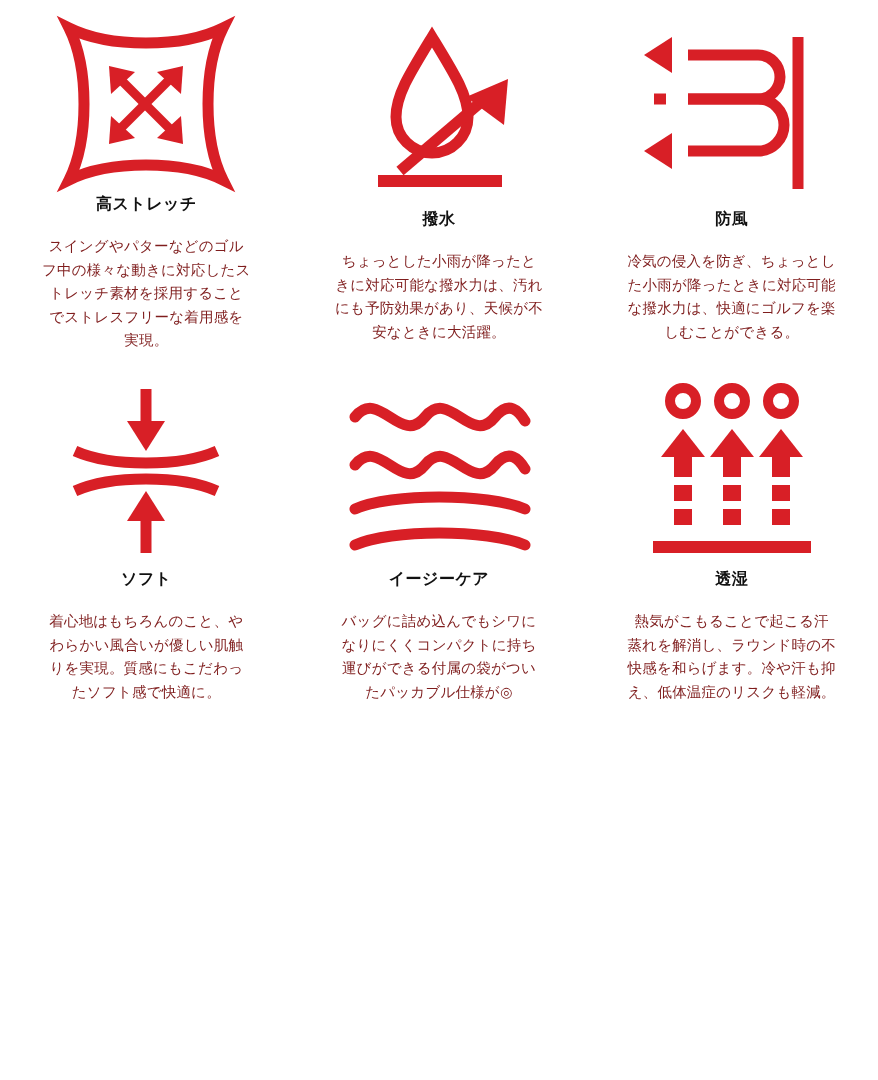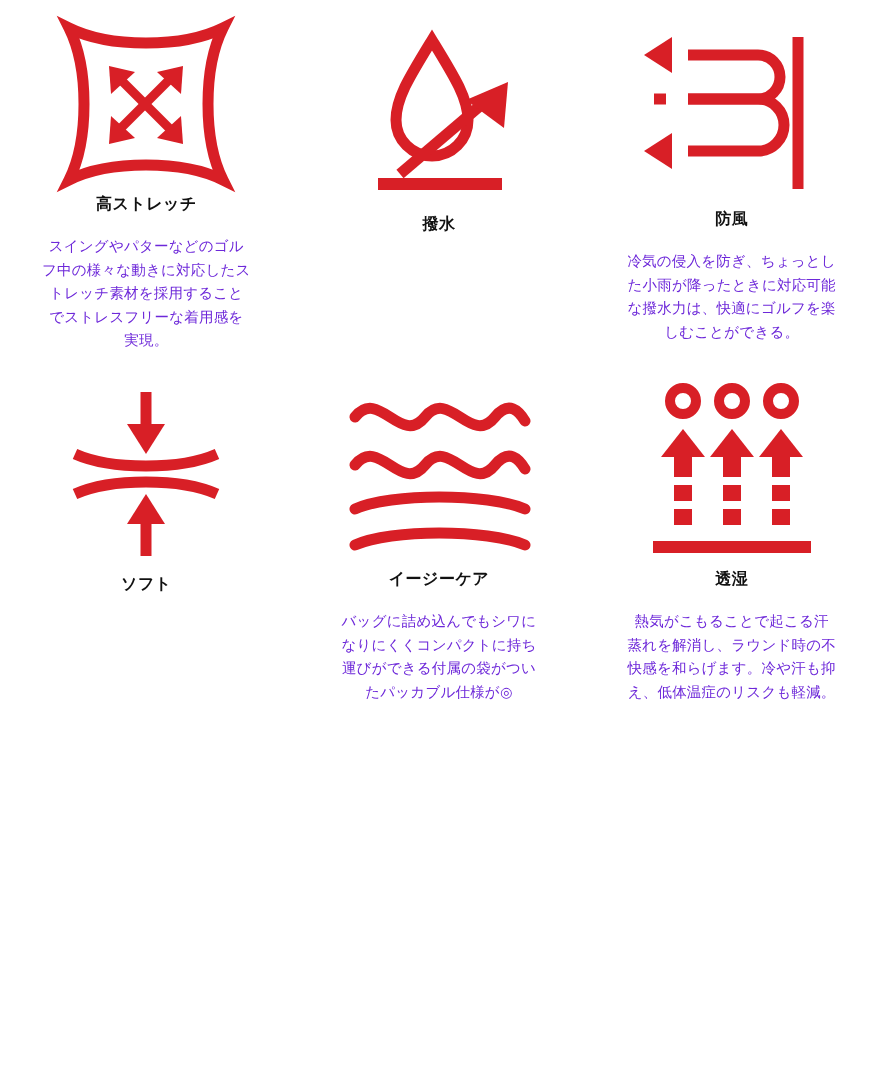--- a/index.html
+++ b/index.html
@@ -46,21 +46,21 @@
     text-align: left;
     margin: 0 0 6px 0;
     letter-spacing: 0.5px;
     color: #111111;
   }
   .f-desc {
     font-size: 14.5px;
     line-height: 1.62;
     text-align: center;
     margin: 16px;
-    color: #6d28d9;
+    color: #7f1d1d;
     letter-spacing: 0.2px;
     max-width: 250px;
   }
   .empty-cell {
     
   }
 </style>
 </head>
 <body>
 
@@ -91,20 +91,21 @@
   <div class="feature">
     <div class="icon-wrap">
       <svg width="190" height="180" viewBox="0 0 190 180" aria-hidden="true">
         <path d="M88 16 C66 52, 52 74, 52 96 a36 36 0 0 0 72 0 c0 -22 -14 -44 -36 -80 Z" fill="none" stroke="#d81f26" stroke-width="11"></path>
         <line x1="34" y1="160" x2="158" y2="160" stroke="#d81f26" stroke-width="12" stroke-linecap="butt"></line>
         <line x1="56" y1="150" x2="150" y2="70" stroke="#d81f26" stroke-width="11" stroke-linecap="butt"></line>
         <polygon points="164,58 160,104 122,76" fill="#d81f26"></polygon>
       </svg>
     </div>
     <p class="f-title">撥水</p>
+    <p class="f-desc">ちょっとした小雨が降ったときに対応可能な撥水力は、汚れにも予防効果があり、天候が不安なときに大活躍。</p>
   </div>
 
   <div class="feature">
     <div class="icon-wrap">
       <svg width="200" height="180" viewBox="0 0 200 180" aria-hidden="true">
         <g fill="none" stroke="#d81f26" stroke-width="11" stroke-linecap="butt">
           <line x1="166" y1="16" x2="166" y2="168"></line>
           <path d="M56 34 L126 34 a22 22 0 0 1 0 44 L56 78"></path>
           <path d="M56 78 L126 78 a26 26 0 0 1 0 52 L56 130"></path>
           <line x1="22" y1="34" x2="34" y2="34"></line>
@@ -126,20 +127,21 @@
           <line x1="95" y1="8" x2="95" y2="42"></line>
           <line x1="95" y1="138" x2="95" y2="172"></line>
           <path d="M24 70 C60 86, 130 86, 166 70"></path>
           <path d="M24 110 C60 94, 130 94, 166 110"></path>
         </g>
         <polygon points="76,40 114,40 95,70" fill="#d81f26"></polygon>
         <polygon points="76,140 114,140 95,110" fill="#d81f26"></polygon>
       </svg>
     </div>
     <p class="f-title">ソフト</p>
+    <p class="f-desc">着心地はもちろんのこと、やわらかい風合いが優しい肌触りを実現。質感にもこだわったソフト感で快適に。</p>
   </div>
 
   <div class="feature">
     <div class="icon-wrap">
       <svg width="200" height="180" viewBox="0 0 200 180" aria-hidden="true">
         <g stroke="#d81f26" stroke-width="11" fill="none" stroke-linecap="round">
           <path d="M16 36 C40 6, 62 66, 86 36 C110 6, 132 66, 156 36 C170 19, 180 30, 186 40"></path>
           <path d="M16 84 C40 54, 62 114, 86 84 C110 54, 132 114, 156 84 C170 67, 180 78, 186 88"></path>
           <path d="M16 128 C52 112, 148 112, 186 128"></path>
           <path d="M16 164 C52 148, 148 148, 186 164"></path>

